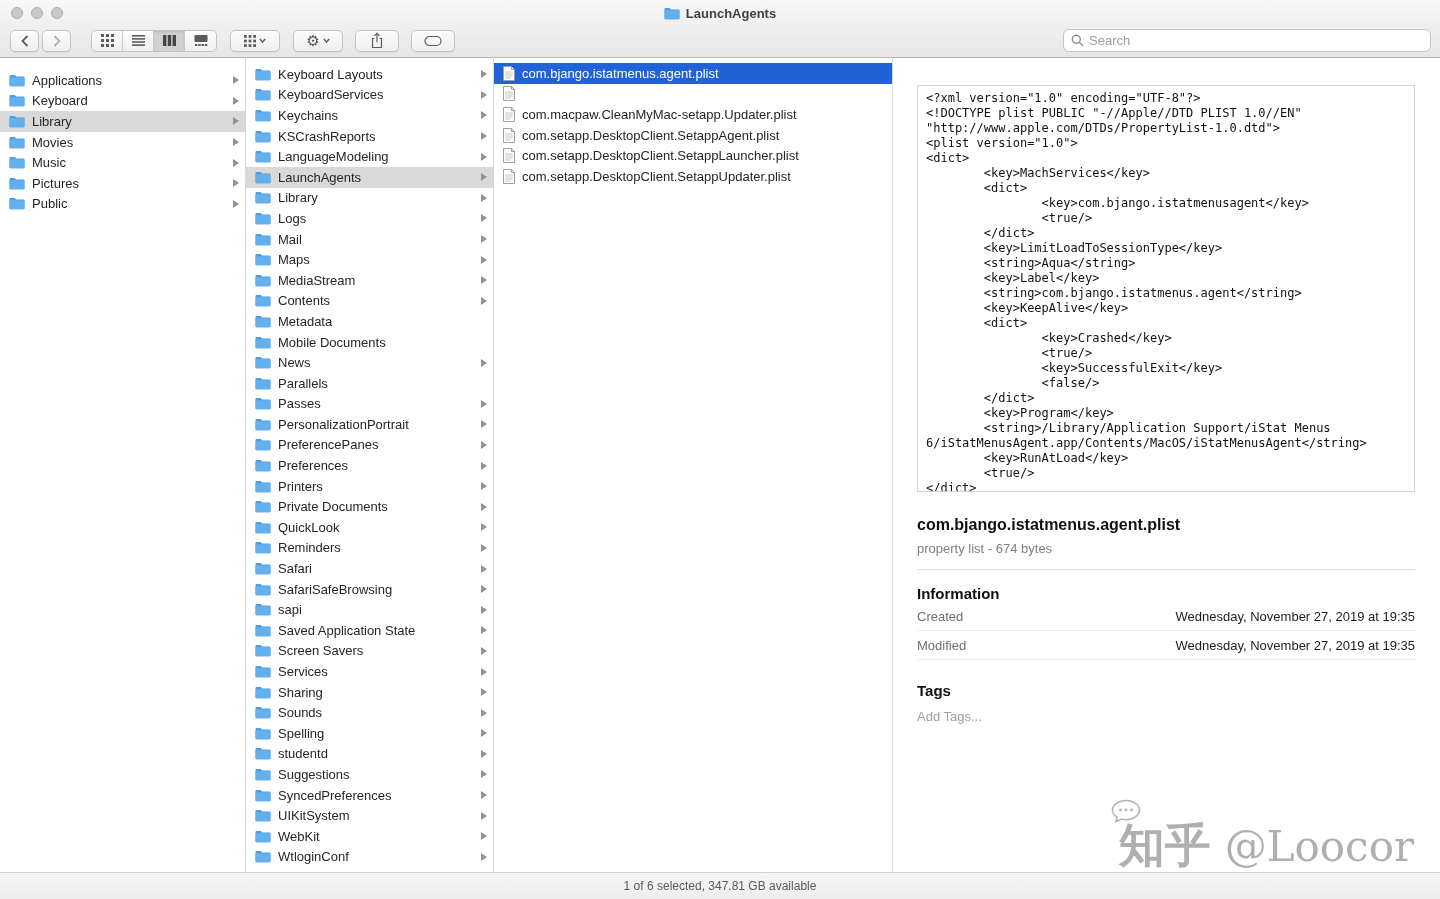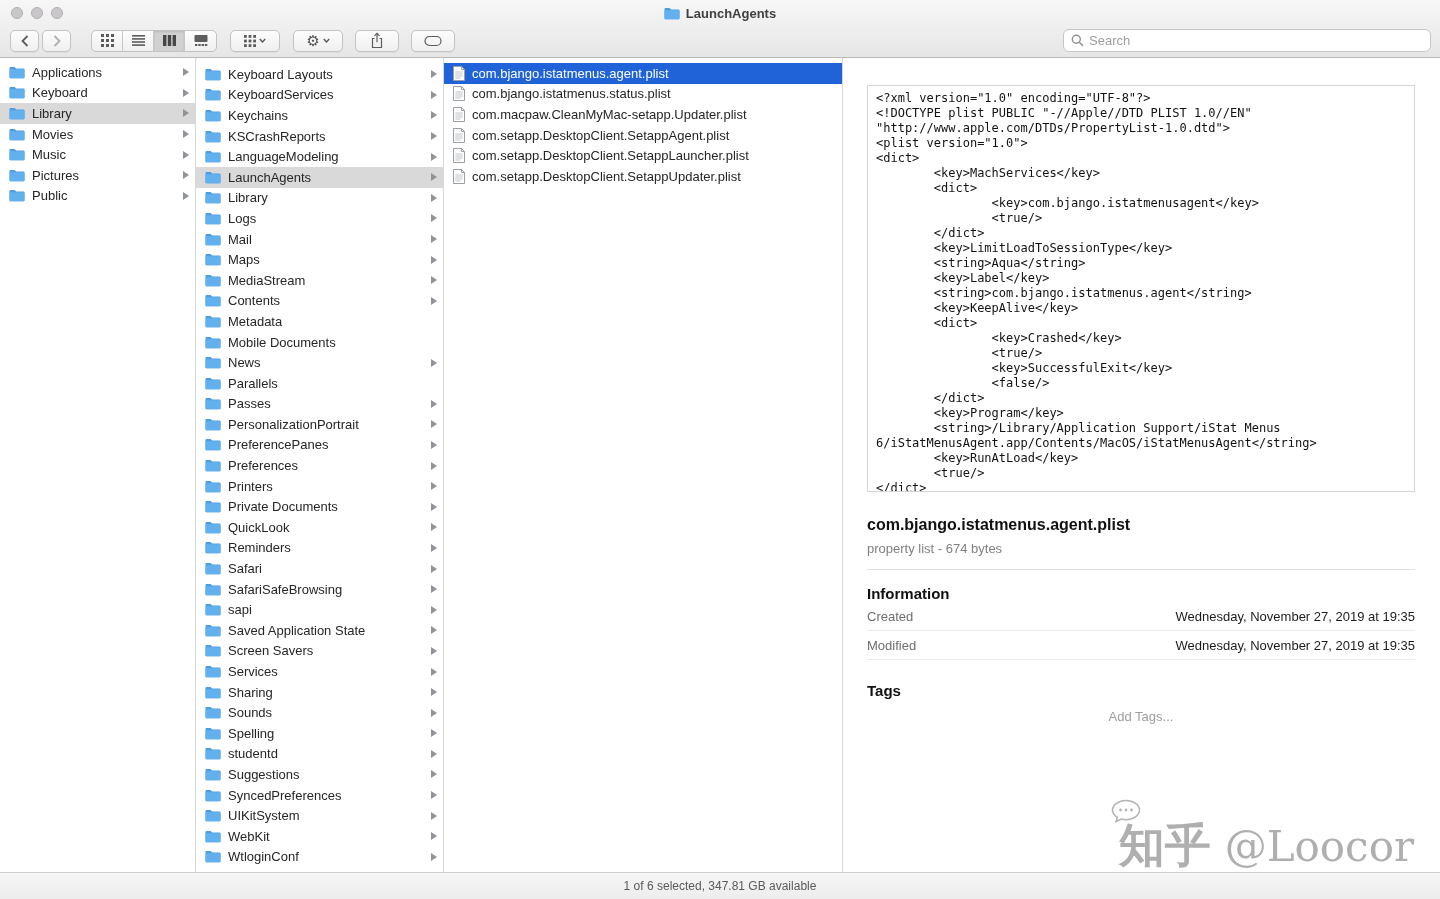--- a/index.html
+++ b/index.html
@@ -29,21 +29,21 @@
   .gear-glyph { font-size:15px; line-height:1; color:#555; }
   .plain { width:44px; margin-left:12px; }
   .search { margin-left:auto; width:368px; height:23px; border:1px solid #c6c5c6; border-radius:6px;
     background:#fff; display:flex; align-items:center; padding:0 7px; gap:5px; }
   .search input { border:none; outline:none; flex:1; font-size:13px; font-family:inherit; color:#333; background:transparent; }
   .search input::placeholder { color:#9d9d9d; }
 
   
   .main { position:absolute; top:58px; bottom:27px; left:0; right:0; display:flex; background:#fff; }
   .column { overflow:hidden; border-right:1px solid #d8d8d8; }
-  .col1 { width:196px; padding-top:4px; }
+  .col1 { width:246px; padding-top:12px; }
   .col2 { width:248px; padding-top:6px; }
   .col3 { width:399px; padding-top:5px; }
   .col4 { flex:1; border-right:none; position:relative; }
 
   .row { display:flex; align-items:center; height:20.6px; padding:0 6px 0 9px; font-size:13px; color:#262626; }
   .row .label { margin-left:7px; flex:1; white-space:nowrap; overflow:hidden; text-overflow:ellipsis; }
   .row .arrow { margin-left:auto; width:0; height:0; flex:none;
     border-top:4px solid transparent; border-bottom:4px solid transparent; border-left:6px solid #8f9499; }
   .row.no-arrow .arrow { visibility:hidden; }
   .gray-sel .row.sel { background:#d9d9d9; }
@@ -57,21 +57,21 @@
     white-space:pre-wrap; overflow-wrap:anywhere; tab-size:8; }
   .file-name { margin-top:24px; font-size:16px; font-weight:bold; color:#111; }
   .file-kind { margin-top:7px; font-size:13px; color:#808080; }
   .hr { border-top:1px solid #e2e2e2; margin-top:13px; }
   .sect-title { margin-top:15px; font-size:15px; font-weight:bold; color:#111; }
   .info-row { display:flex; justify-content:space-between; align-items:center; padding:7px 0 6px 0;
     border-bottom:1px solid #ececec; font-size:13px; }
   .info-row .ilabel { color:#6f6f6f; }
   .info-row .ivalue { color:#1c1c1c; }
   .tags-title { margin-top:22px; }
-  .add-tags { margin-top:10px; font-size:13px; color:#9f9f9f;text-align:center; }
+  .add-tags { margin-top:10px; font-size:13px; color:#9f9f9f; }
 
   
   .statusbar { position:absolute; left:0; right:0; bottom:0; height:27px; background:linear-gradient(#f6f5f6,#eeedee);
     border-top:1px solid #cfcecf; display:flex; align-items:center; justify-content:center;
     font-size:12px; color:#5a5a5a; z-index:6; }
 
   
   .watermark { position:absolute; right:26px; bottom:22px; display:flex; align-items:baseline; gap:14px;
     color:#a2a2a2; opacity:0.85; z-index:7; pointer-events:none; }
   .wm-logo { font-size:46px; font-weight:bold; font-family:"DejaVu Sans",sans-serif;margin-left:44px; }
@@ -739,21 +739,20 @@
             <path d="M0.5 0.5 8.5 0.5 11.5 3.5 11.5 14.5 0.5 14.5Z" fill="#ffffff" stroke="#9aa0a6"></path>
             <path d="M8.5 0.5 8.5 3.5 11.5 3.5" fill="none" stroke="#9aa0a6"></path>
             <g stroke="#b9bec4" stroke-width="0.9">
               <line x1="2.3" y1="6" x2="9.7" y2="6"></line>
               <line x1="2.3" y1="8" x2="9.7" y2="8"></line>
               <line x1="2.3" y1="10" x2="9.7" y2="10"></line>
               <line x1="2.3" y1="12" x2="7.5" y2="12"></line>
             </g>
           </svg>
         </span>
-        <span class="label">com.bjango.istatmenus.status.plist</span>
       </div>
 
       <div class="row">
         <span class="icon">
           <svg width="12" height="15" viewBox="0 0 12 15">
             <path d="M0.5 0.5 8.5 0.5 11.5 3.5 11.5 14.5 0.5 14.5Z" fill="#ffffff" stroke="#9aa0a6"></path>
             <path d="M8.5 0.5 8.5 3.5 11.5 3.5" fill="none" stroke="#9aa0a6"></path>
             <g stroke="#b9bec4" stroke-width="0.9">
               <line x1="2.3" y1="6" x2="9.7" y2="6"></line>
               <line x1="2.3" y1="8" x2="9.7" y2="8"></line>

